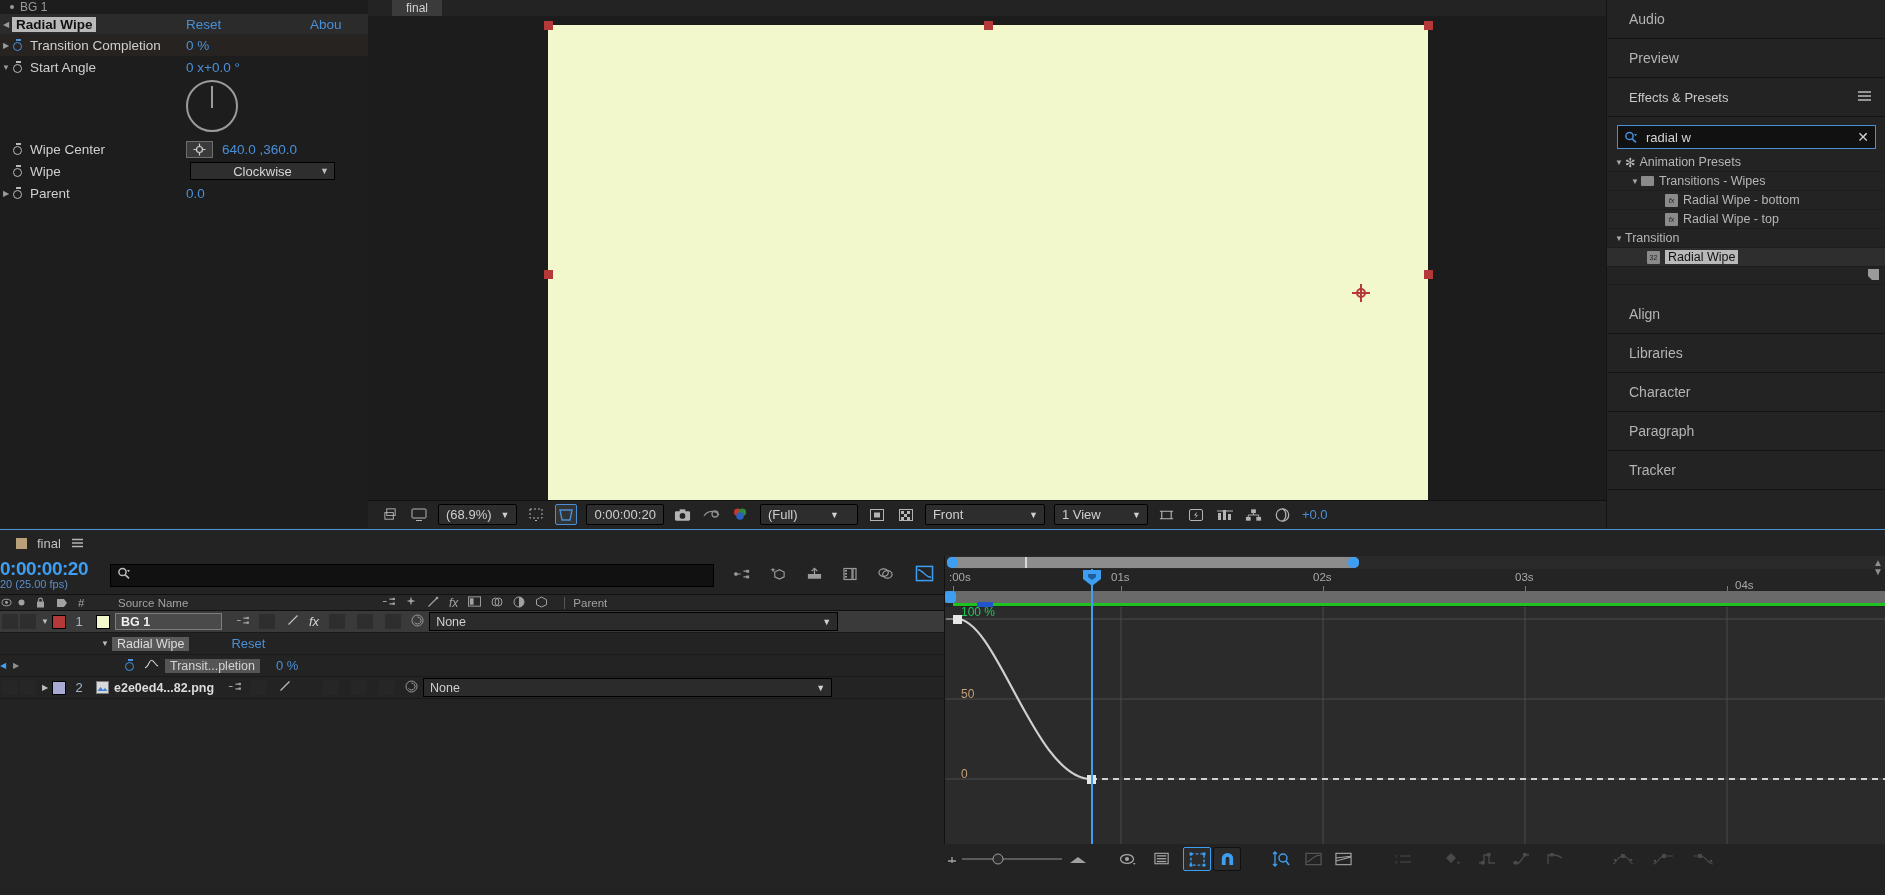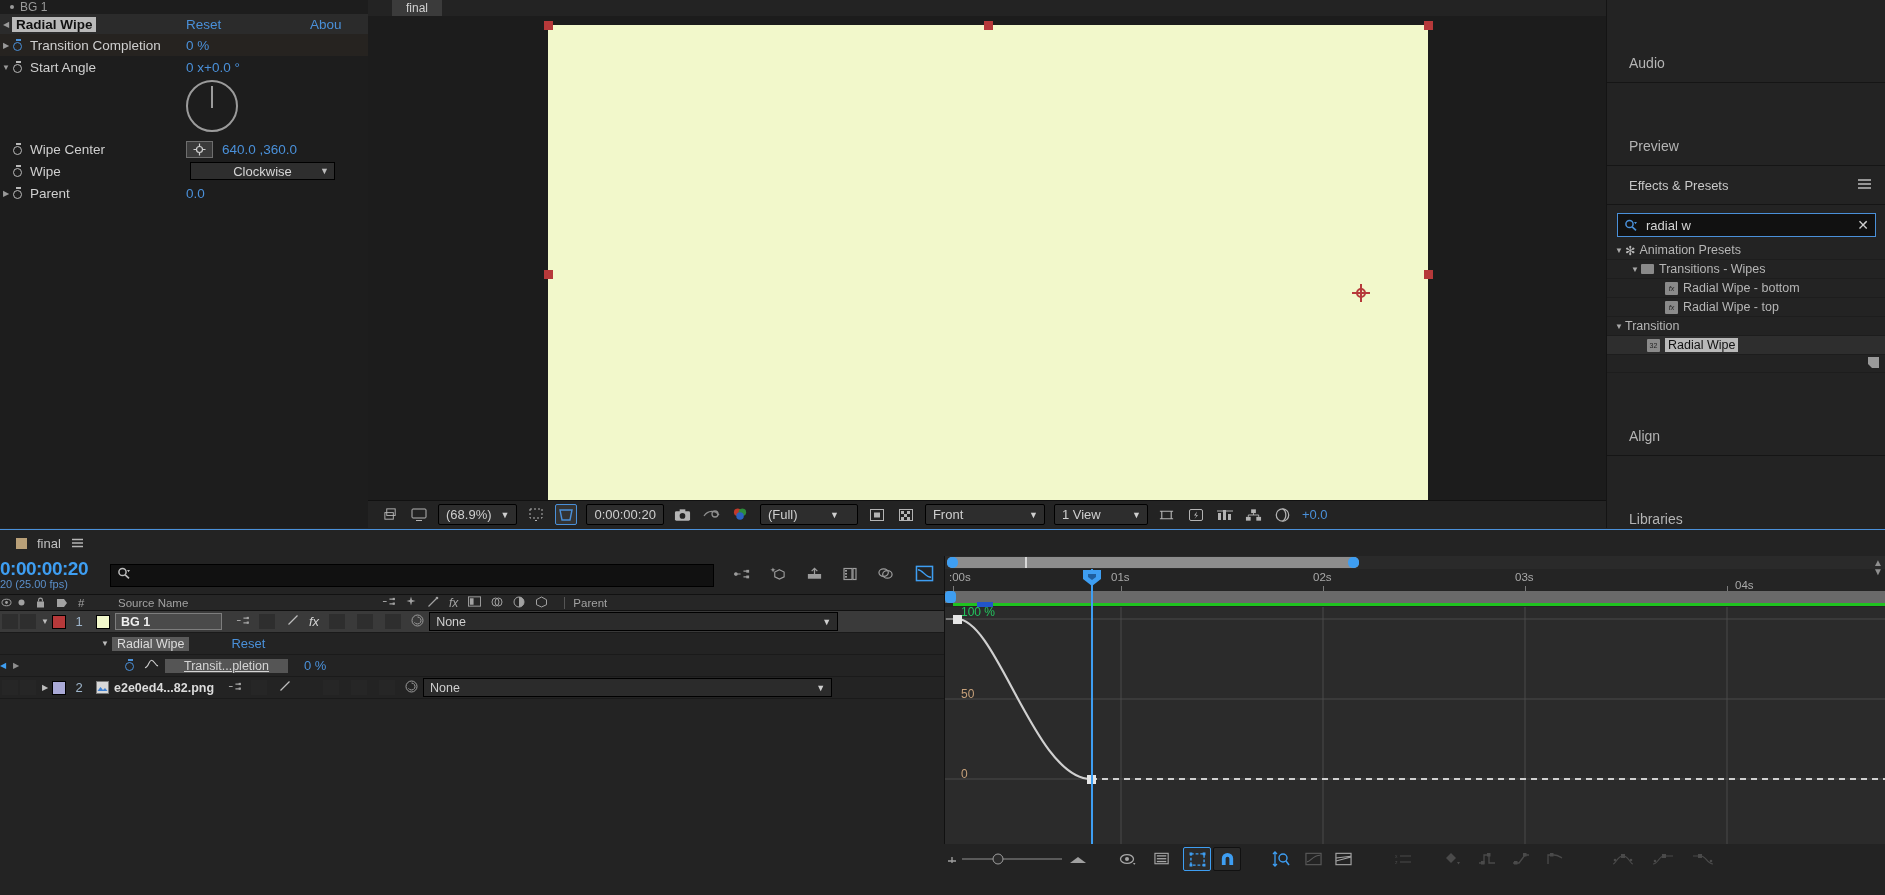--- a/index.html
+++ b/index.html
@@ -1,19 +1,19 @@
 <!DOCTYPE html>
 <html><head>
 <meta charset="utf-8">
 <style>
   html,body{margin:0;padding:0;background:#1e1e1e;}
   body{width:1885px;height:895px;overflow:hidden;font-family:"Liberation Sans",sans-serif;font-size:13px;color:#c8c8c8;-webkit-font-smoothing:antialiased;}
   #app{position:relative;width:1885px;height:895px;background:#232323;}
   .blue{color:#4a90d9;}
-  .panel-tab{height:38px;display:flex;align-items:center;padding:0 22px;border-bottom:1px solid #151515;color:#b4b4b4;font-size:14px;margin-top:44px;}
+  .panel-tab{height:38px;display:flex;align-items:center;padding:0 22px;border-bottom:1px solid #151515;color:#b4b4b4;font-size:14px;}
 
   
   #fx{position:absolute;left:0;top:0;width:368px;height:528px;background:#1d1d1d;}
   #fx .compline{height:14px;font-size:12px;color:#9a9a9a;padding-left:10px;display:flex;align-items:center;}
   #fx .compline .dot{width:4px;height:4px;border-radius:50%;background:#9a9a9a;margin-right:6px;}
   .fxrow{height:22px;display:flex;align-items:center;position:relative;font-size:13.5px;}
   .fxrow.hdr{background:#2b2b2b;}
   .fxrow.alt{background:#262320;}
   .fx-tri{width:12px;text-align:center;font-size:8px;color:#9a9a9a;}
   .fx-name{color:#cfcfcf;}
@@ -377,20 +377,21 @@
             </svg>
         </span>
       </div>
     </div>
 
     <div style="margin-top:10px;">
       <div class="panel-tab">Align</div>
       <div class="panel-tab">Libraries</div>
       <div class="panel-tab">Character</div>
       <div class="panel-tab">Paragraph</div>
+      <div class="panel-tab">Tracker</div>
     </div>
   </div>
 
   <div id="tl">
 
     <div id="tlTab">
       <span class="compswatch"></span>
       <span>final</span>
       <span>
         <svg width="13" height="10" viewBox="0 0 13 10">
@@ -571,21 +572,21 @@
         <span style="width:100px;"></span>
         <span class="stopwatch on">
             <i></i>
             <b></b>
           </span>
         <span style="margin:0 6px 0 2px;">
           <svg width="15" height="12" viewBox="0 0 16 12">
               <path d="M1 10c4 0 4-8 7-8s4 6 7 6" fill="none" stroke="#cfcfcf" stroke-width="1.2"></path>
             </svg>
         </span>
-        <span style="background:#555;padding:0 19px;color:#d4d4d4;font-size:12.5px;text-decoration:underline;">Transit...pletion</span>
+        <span style="background:#555;padding:0 5px;color:#d4d4d4;font-size:12.5px;">Transit...pletion</span>
         <span class="blue" style="margin-left:16px;">0 %</span>
       </div>
 
       <div class="lrow">
         <span class="swbox" style="margin-left:2px;background:#262626;"></span>
         <span class="swbox" style="background:#262626;"></span>
         <span style="width:14px;text-align:center;font-size:8px;color:#bdbdbd;">▶</span>
         <span class="swatch" style="background:#a9a9d6;"></span>
         <span style="width:26px;text-align:center;color:#9fb6cc;">2</span>
         <span style="margin-left:4px;display:flex;">

